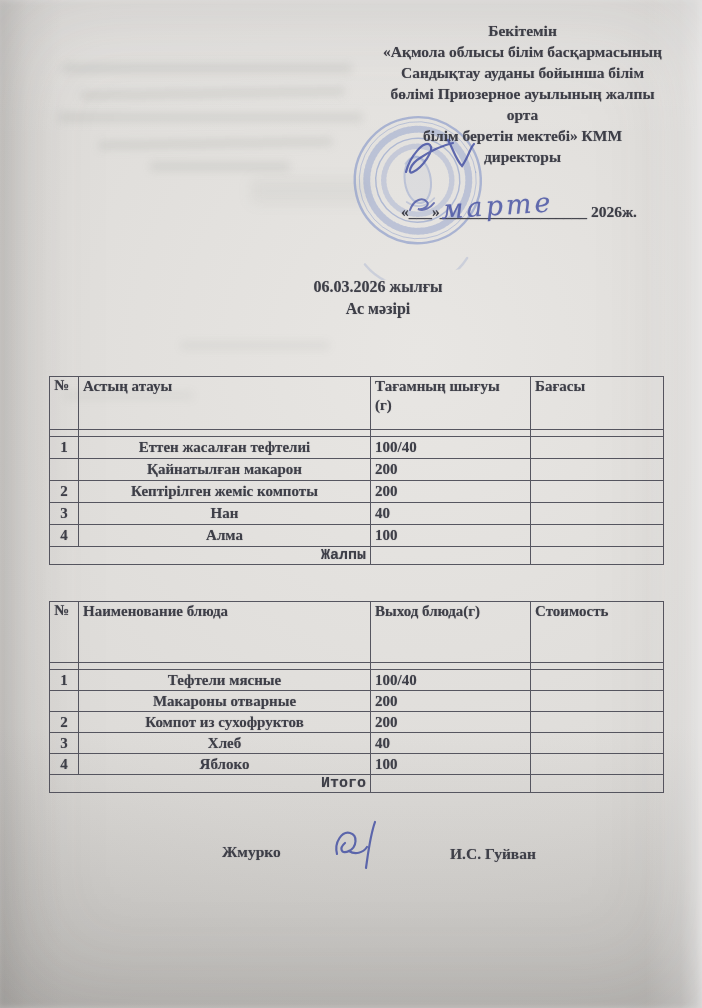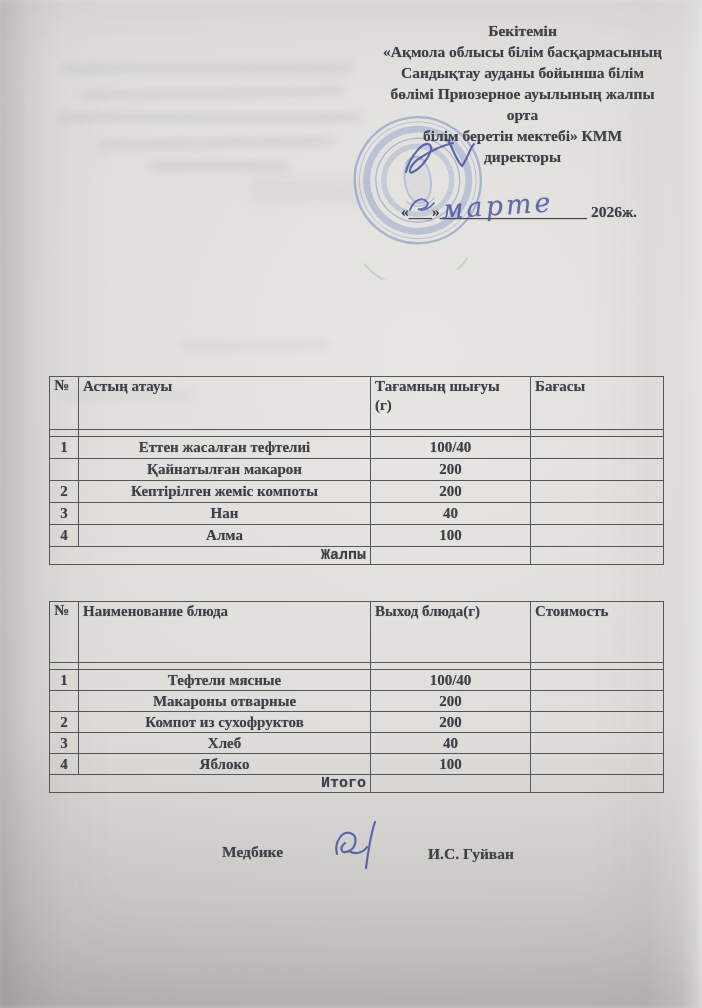--- a/index.html
+++ b/index.html
@@ -36,26 +36,26 @@
              font-size:15px;}
   table.menu td{border:1px solid #565660;padding:0 4px;overflow:hidden;white-space:nowrap;}
   .t1{top:376px;} .t2{top:601px;}
   td.hnum{vertical-align:top;text-align:left;padding-top:2px;}
   td.hcell{vertical-align:top;text-align:left;padding-top:2px;line-height:19px;}
   .t1 tr.hrow td{height:52px;} .t2 tr.hrow td{height:60px;}
   tr.sp td{height:6px;padding:0;}
   .t1 tr.r td{height:21px;} .t2 tr.r td{height:20px;}
   td.cnum{text-align:center;}
   td.cdish{text-align:center;padding-left:8px;}
-  td.cout{text-align:center;}
+  td.cout{text-align:left;}
   tr.total td{height:16px;}
   td.tlabel{text-align:right;padding-right:12px;font-family:Liberation Mono, monospace;}
   
   .foot-role{position:absolute;left:222px;top:843px;font-size:15.5px;}
-  .foot-name{position:absolute;left:428px;top:845px;font-size:15.5px;}
+  .foot-name{position:absolute;left:450px;top:845px;font-size:15.5px;}
   
   .stamp{position:absolute;left:345px;top:104px;transform:rotate(-8deg);pointer-events:none;}
   .ink{position:absolute;pointer-events:none;}
   
   .smudge{position:absolute;background:rgba(122,125,119,0.14);filter:blur(4px);border-radius:4px;}
 </style>
 </head>
 <body>
 
 <div class="page">
@@ -102,20 +102,24 @@
   </svg>
 
   <div class="date-line doc-text"><span>«___»</span><span>___________________</span> <span>2026ж.</span></div>
 
   <svg class="ink" style="left:406px;top:194px;" width="30" height="22" viewBox="0 0 30 22">
     <path d="M4 16 C8 5 17 3 21 8 C24 11 18 16 12 15 C18 18 25 13 28 9" stroke="#4a55a5" stroke-width="2" fill="none" stroke-linecap="round" opacity="0.8"></path>
   </svg>
 
   <div class="hand hand-month">марте</div>
 
+  <div class="doc-title doc-text">
+    <div>06.03.2026 жылғы</div>
+    <div>Ас мәзірі</div>
+  </div>
 
   <table class="menu t1 doc-text">
     <colgroup>
         <col style="width:29px">
         <col style="width:292px">
         <col style="width:160px">
         <col style="width:133px">
       </colgroup>
     <tbody>
         <tr class="hrow">
@@ -219,21 +223,21 @@
       <td></td>
     </tr>
     <tr class="total">
       <td colspan="2" class="tlabel">Итого</td>
       <td></td>
       <td></td>
     </tr>
   </tbody>
     </table>
 
-  <div class="foot-role doc-text">Медбике</div>
+  <div class="foot-role doc-text">Жмурко</div>
   <svg class="ink" style="left:328px;top:818px;" width="58" height="54" viewBox="0 0 58 54">
     <g stroke="#4753a5" stroke-width="2.2" fill="none" stroke-linecap="round" opacity="0.85">
       <path d="M9 36 C6 24 14 13 22 15 C30 17 29 29 21 33 C13 37 11 30 17 25"></path>
       <path d="M21 33 C27 37 35 35 39 29"></path>
       <path d="M38 50 C40 36 42 18 47 4"></path>
     </g>
   </svg>
   <div class="foot-name doc-text">И.С. Гуйван</div>
 
 </div>

